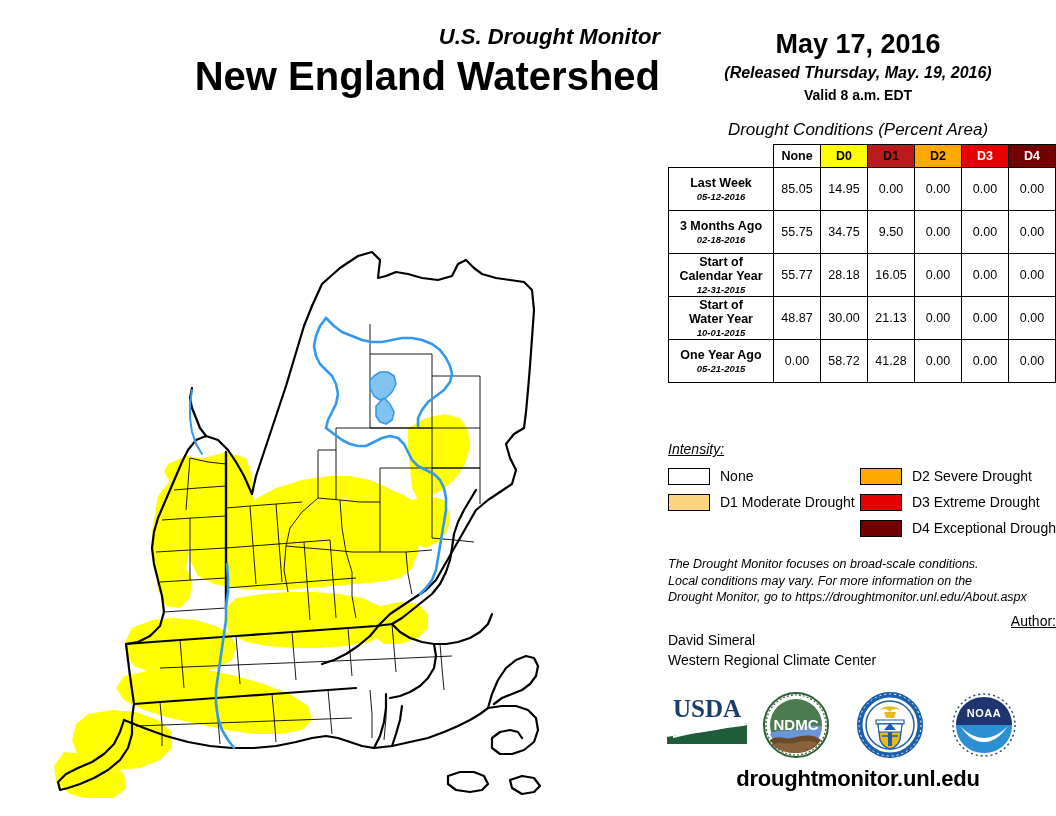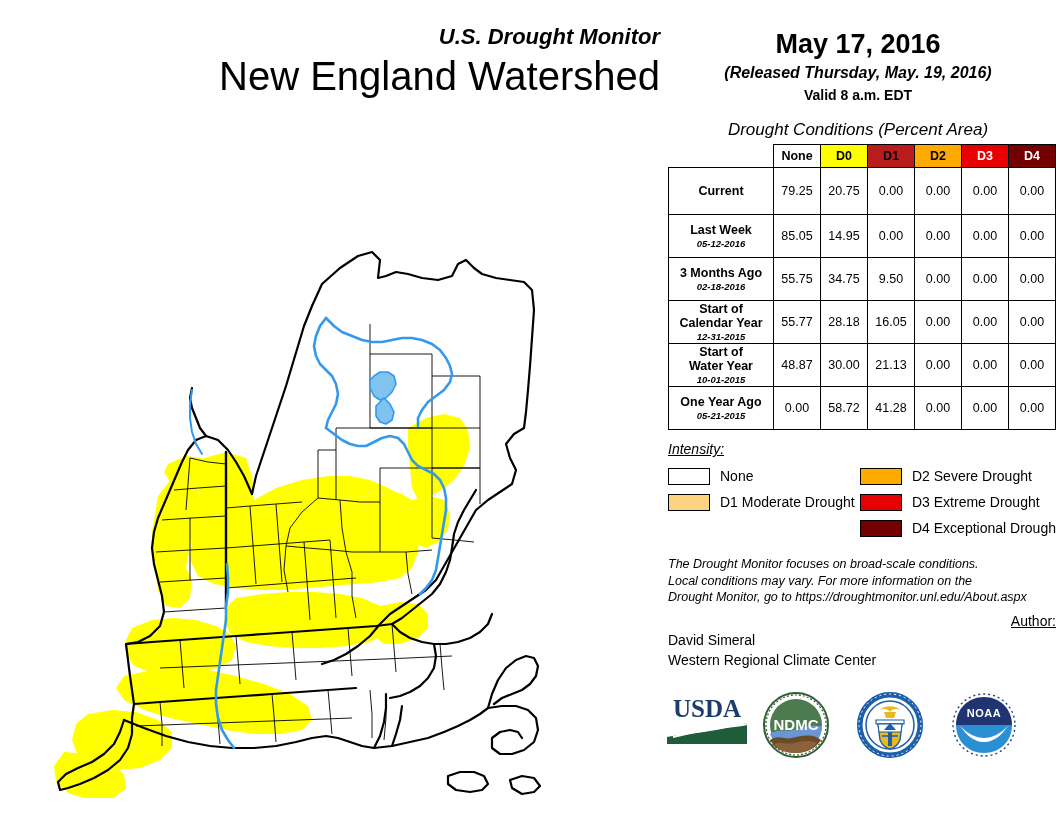--- a/index.html
+++ b/index.html
@@ -16,21 +16,21 @@
 
   
   #left-panel { position:absolute; left:0; top:0; width:660px; height:816px; }
 
   #title-block { position:absolute; left:0; top:24px; width:660px; text-align:right; }
   #dm-supertitle {
     font-size: 22px; font-weight: bold; font-style: italic;
     letter-spacing: 0px; line-height: 26px;
   }
   #dm-title {
-    font-size: 40px; font-weight: normal; line-height: 48px; margin-top: 2px;
+    font-size: 40px; font-weight: bold; line-height: 48px; margin-top: 2px;
   }
 
   #map-wrap { position:absolute; left:40px; top:128px; width:600px; height:670px; }
   #map-svg { display:block; width:600px; height:670px; }
 
   
   #right-panel { position:absolute; left:660px; top:0; width:396px; height:816px; }
 
   #date-block { position:absolute; left:0; top:28px; width:396px; text-align:center; }
   #valid-date { font-size:27px; font-weight:bold; line-height:32px; }
@@ -363,31 +363,20 @@
             <th class="hdr-spacer"></th>
             <th class="cat-hdr cat-none">None</th>
             <th class="cat-hdr cat-d0">D0</th>
             <th class="cat-hdr cat-d1">D1</th>
             <th class="cat-hdr cat-d2">D2</th>
             <th class="cat-hdr cat-d3">D3</th>
             <th class="cat-hdr cat-d4 lastcol">D4</th>
           </tr>
         </thead>
         <tbody>
-          <tr class="r-current">
-            <td class="rowlab">
-              <span>Current</span>
-            </td>
-            <td class="num">79.25</td>
-            <td class="num">20.75</td>
-            <td class="num">0.00</td>
-            <td class="num">0.00</td>
-            <td class="num">0.00</td>
-            <td class="num lastcol">0.00</td>
-          </tr>
           <tr>
             <td class="rowlab">
               <span>Last Week</span>
               <span class="sub">05-12-2016</span>
             </td>
             <td class="num">85.05</td>
             <td class="num">14.95</td>
             <td class="num">0.00</td>
             <td class="num">0.00</td>
             <td class="num">0.00</td>
@@ -540,14 +529,15 @@
           <path d="M8 35 C8 51 20 63 36 63 C52 63 64 51 64 35 Z" fill="#2b8fd4"></path>
           <path d="M10 34 C18 46 28 52 36 52 C44 52 54 46 62 34 C56 44 46 50 36 50
                    C26 50 16 44 10 34 Z" fill="#ffffff"></path>
           <path d="M12 36 C20 44 28 48 36 48 C44 48 52 44 60 36 C52 47 44 52 36 52
                    C28 52 20 47 12 36 Z" fill="#ffffff"></path>
           <text x="36" y="27" text-anchor="middle" font-family="Liberation Sans, sans-serif" font-size="11" font-weight="bold" fill="#ffffff" letter-spacing="0.5">NOAA</text>
         </svg>
       </div>
     </div>
 
+    <div id="site-url">droughtmonitor.unl.edu</div>
   </div>
 </div>
 
 </body></html>

